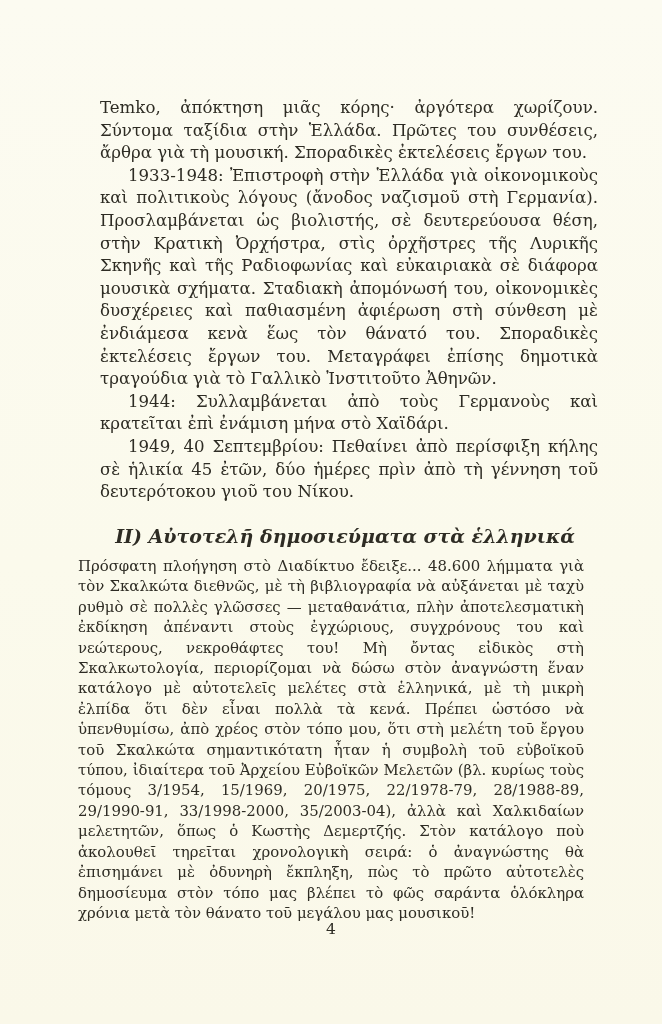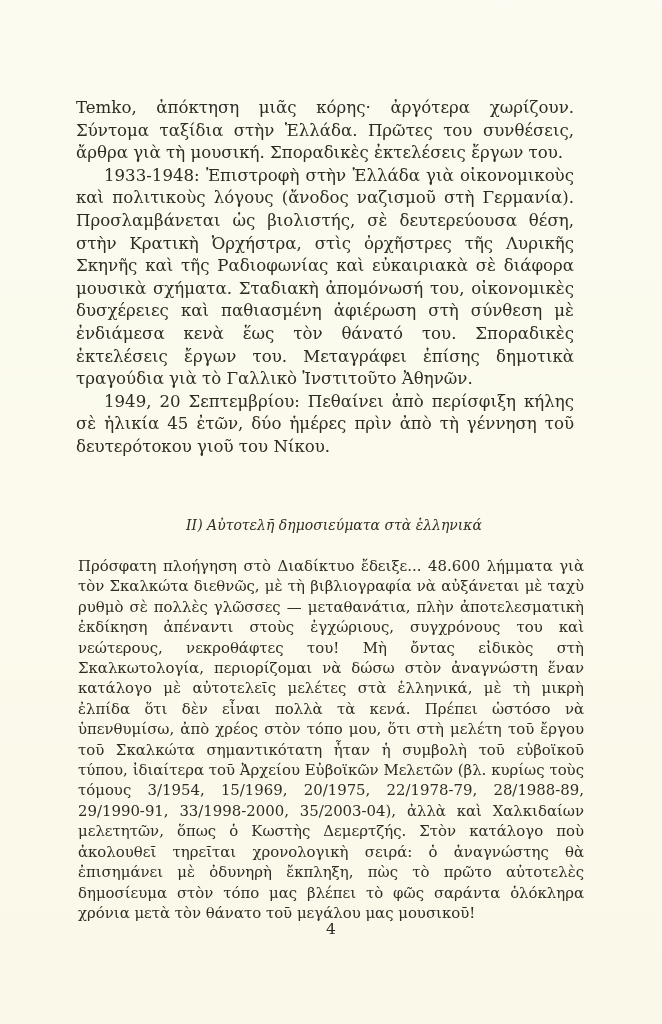--- a/index.html
+++ b/index.html
@@ -12,38 +12,38 @@
     width: 662px;
     height: 1024px;
     margin: 0 auto;
     background: linear-gradient(180deg, #fcfbf1 0%, #fbfaec 55%, #faf8e9 100%);
     color: #2e2c24;
     font-family: "DejaVu Serif", "Liberation Serif", serif;
     overflow: hidden;
   }
   .bio-block {
     position: absolute;
-    left: 76px;
+    left: 100px;
     top: 97px;
     width: 498px;
     font-size: 16.6px;
     line-height: 22.6px;
     text-align: justify;
   }
   .bio-block p { margin: 0; }
   .bio-block p.indent { text-indent: 28px; }
   .section-heading {
     position: absolute;
     left: 84px;
     top: 512px;
     width: 498px;
-    margin: 1px;
+    margin: 12px;
     text-align: center;
-    font-size: 14px;
-    font-weight: normal;
+    font-size: 19px;
+    font-weight: bold;
     font-style: italic;
     line-height: 24px;
   }
   .catalog-block {
     position: absolute;
     left: 78px;
     top: 556px;
     width: 506px;
     font-size: 14.9px;
     line-height: 20.4px;
@@ -61,21 +61,22 @@
   }
 </style>
 </head>
 <body>
 
 <div class="page">
 
   <div class="bio-block">
       <p><span>Temko, ἀπόκτηση μιᾶς κόρης· ἀργότερα χωρίζουν. Σύντομα ταξίδια στὴν Ἑλλάδα. Πρῶτες του συνθέσεις, ἄρθρα γιὰ τὴ μουσική. Σποραδικὲς ἐκτελέσεις ἔργων του.</span></p>
       <p class="indent"><span class="it">1933-1948</span><span>: Ἐπιστροφὴ στὴν Ἑλλάδα γιὰ οἰκονομικοὺς καὶ πολιτικοὺς λόγους (ἄνοδος ναζισμοῦ στὴ Γερμανία). Προσλαμβάνεται ὡς βιολιστής, σὲ δευτερεύουσα θέση, στὴν Κρατικὴ Ὀρχήστρα, στὶς ὀρχῆστρες τῆς Λυρικῆς Σκηνῆς καὶ τῆς Ραδιοφωνίας καὶ εὐκαιριακὰ σὲ διάφορα μουσικὰ σχήματα. Σταδιακὴ ἀπομόνωσή του, οἰκονομικὲς δυσχέρειες καὶ παθιασμένη ἀφιέρωση στὴ σύνθεση μὲ ἐνδιάμεσα κενὰ ἕως τὸν θάνατό του. Σποραδικὲς ἐκτελέσεις ἔργων του. Μεταγράφει ἐπίσης δημοτικὰ τραγούδια γιὰ τὸ Γαλλικὸ Ἰνστιτοῦτο Ἀθηνῶν.</span></p>
-      <p class="indent"><span class="it">1949, 20 Σεπτεμβρίου</span><span>: Πεθαίνει ἀπὸ περίσφιξη κήλης σὲ ἡλικία 45 ἐτῶν, δύο ἡμέρες πρὶν ἀπὸ τὴ γέννηση τοῦ δευτερότοκου γιοῦ του Νίκου.</span></p>
+      <p class="indent"><span class="it">1944</span><span>: Συλλαμβάνεται ἀπὸ τοὺς Γερμανοὺς καὶ κρατεῖται ἐπὶ ἐνάμιση μήνα στὸ Χαϊδάρι.</span></p>
+      <p class="indent"><span class="it">1949, 40 Σεπτεμβρίου</span><span>: Πεθαίνει ἀπὸ περίσφιξη κήλης σὲ ἡλικία 45 ἐτῶν, δύο ἡμέρες πρὶν ἀπὸ τὴ γέννηση τοῦ δευτερότοκου γιοῦ του Νίκου.</span></p>
     </div>
 
   <h2 class="section-heading">ΙΙ) Αὐτοτελῆ δημοσιεύματα στὰ ἑλληνικά</h2>
 
   <div class="catalog-block">
       <p><span>Πρόσφατη πλοήγηση στὸ Διαδίκτυο ἔδειξε... 48.600 λήμματα γιὰ τὸν Σκαλκώτα διεθνῶς, μὲ τὴ βιβλιογραφία νὰ αὐξάνεται μὲ ταχὺ ρυθμὸ σὲ πολλὲς γλῶσσες — μεταθανάτια, πλὴν ἀποτελεσματικὴ ἐκδίκηση ἀπέναντι στοὺς ἐγχώριους, συγχρόνους του καὶ νεώτερους, νεκροθάφτες του! Μὴ ὄντας εἰδικὸς στὴ Σκαλκωτολογία, περιορίζομαι νὰ δώσω στὸν ἀναγνώστη ἕναν κατάλογο μὲ αὐτοτελεῖς μελέτες στὰ ἑλληνικά, μὲ τὴ μικρὴ ἐλπίδα ὅτι δὲν εἶναι πολλὰ τὰ κενά. Πρέπει ὡστόσο νὰ ὑπενθυμίσω, ἀπὸ χρέος στὸν τόπο μου, ὅτι στὴ μελέτη τοῦ ἔργου τοῦ Σκαλκώτα σημαντικότατη ἦταν ἡ συμβολὴ τοῦ εὐβοϊκοῦ τύπου, ἰδιαίτερα τοῦ </span><span class="it">Ἀρχείου Εὐβοϊκῶν Μελετῶν</span><span> (βλ. κυρίως τοὺς τόμους 3/1954, 15/1969, 20/1975, 22/1978-79, 28/1988-89, 29/1990-91, 33/1998-2000, 35/2003-04), ἀλλὰ καὶ Χαλκιδαίων μελετητῶν, ὅπως ὁ Κωστὴς Δεμερτζής. Στὸν κατάλογο ποὺ ἀκολουθεῖ τηρεῖται χρονολογικὴ σειρά: ὁ ἀναγνώστης θὰ ἐπισημάνει μὲ ὀδυνηρὴ ἔκπληξη, πὼς τὸ πρῶτο αὐτοτελὲς δημοσίευμα στὸν τόπο μας βλέπει τὸ φῶς σαράντα ὁλόκληρα χρόνια μετὰ τὸν θάνατο τοῦ μεγάλου μας μουσικοῦ!</span></p>
     </div>
 
   <div class="page-number">4</div>
 

